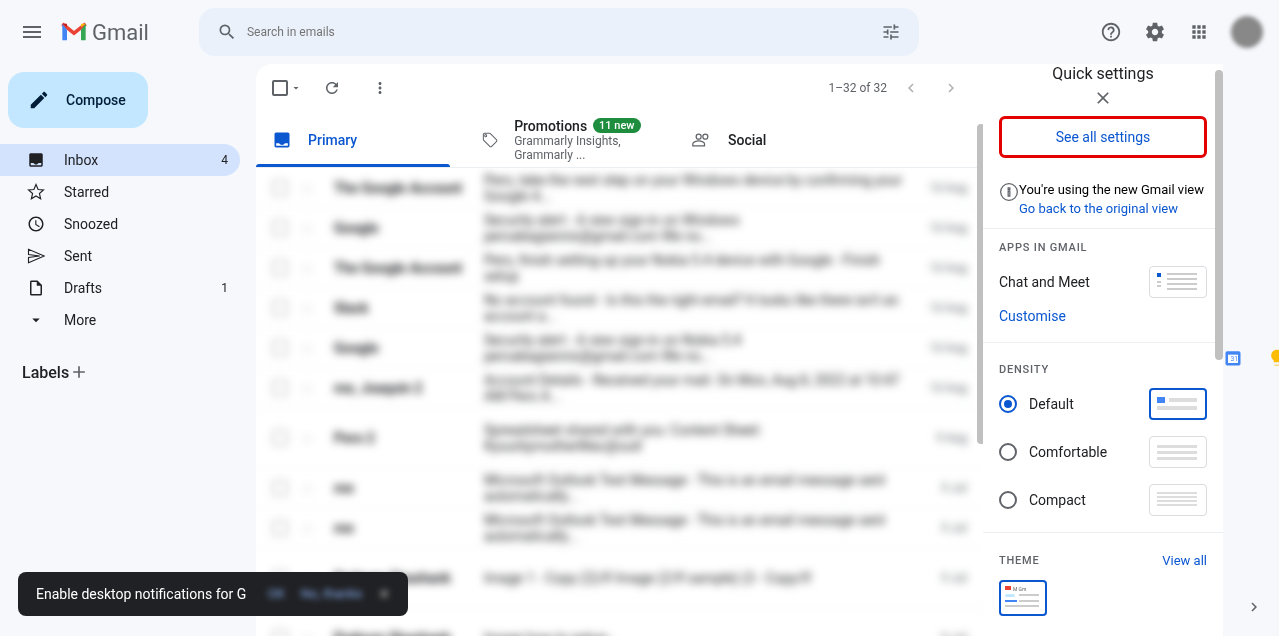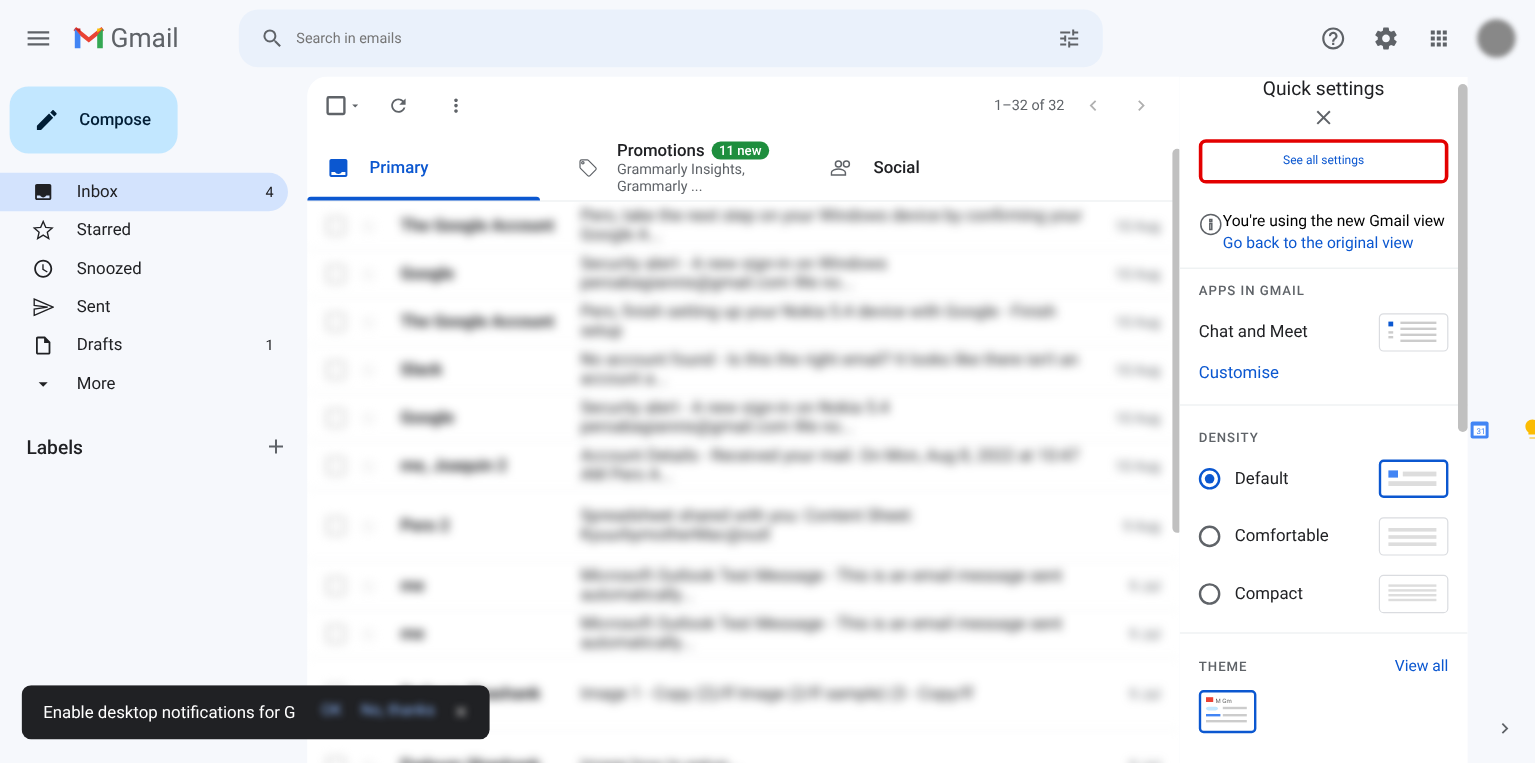--- a/index.html
+++ b/index.html
@@ -22,21 +22,21 @@
 
 .sidebar { width: 256px; position: absolute; left: 0; top: 64px; bottom: 0; padding: 8px 0; }
 .compose-btn { margin: 0 0 16px 8px; background: #c2e7ff; border-radius: 16px; height: 56px; width: 140px; display: flex; align-items: center; padding: 0 20px; cursor: pointer; }
 .compose-btn span { margin-left: 16px; font-size: 14px; font-weight: 500; color: #001d35; }
 .nav-item { height: 32px; display: flex; align-items: center; padding: 0 12px 0 26px; border-radius: 0 16px 16px 0; margin-right: 16px; cursor: pointer; font-size: 14px; color: #202124; }
 .nav-item.active { background: #d3e3fd; font-weight: 700; }
 .nav-item .nav-icon { width: 20px; height: 20px; margin-right: 18px; display: flex; align-items: center; justify-content: center; }
 .nav-item .nav-label { flex: 1; }
 .nav-item .nav-count { font-size: 12px; }
 .nav-item.bold { font-weight: 400; }
-.labels-header { display: flex; align-items: center; justify-content: space-between; padding: 0 16px 0 22px; margin-top: 16px; height: 40px; }
+.labels-header { display: flex; align-items: center; justify-content: flex-start; padding: 0 16px 0 22px; margin-top: 16px; height: 40px; }
 .labels-header span { font-size: 16px; font-weight: 500; color: #202124; }
 
 
 .main { position: absolute; left: 256px; top: 64px; right: 296px; bottom: 0; background: #fff; border-radius: 16px 0 0 0; overflow: hidden; }
 .toolbar { height: 48px; display: flex; align-items: center; padding: 0 16px; }
 .toolbar-left { display: flex; align-items: center; gap: 12px; }
 .checkbox-dd { display: flex; align-items: center; }
 .checkbox { width: 16px; height: 16px; border: 2px solid #5f6368; border-radius: 2px; }
 .dd-arrow { margin-left: 2px; }
 .toolbar-icon { width: 20px; height: 20px; display: flex; align-items: center; justify-content: center; cursor: pointer; color: #5f6368; margin: 0 8px; }
@@ -60,21 +60,21 @@
 .email-row .star { width: 18px; height: 18px; margin-right: 16px; color: #ccc; }
 .email-row .sender { width: 150px; font-size: 14px; font-weight: 700; color: #202124; }
 .email-row .subject { flex: 1; font-size: 14px; color: #202124; }
 .email-row .time-col { width: 50px; font-size: 12px; color: #5f6368; text-align: right; }
 
 
 .qsettings { position: absolute; right: 56px; top: 64px; width: 240px; bottom: 0; background: #fff; overflow-y: auto; }
 .qs-header { height: 48px; display: flex; align-items: center; justify-content: space-between; padding: 0 16px; flex-direction: column; }
 .qs-header span { font-size: 16px; color: #202124; }
 .qs-close { cursor: pointer; }
-.qs-btn { margin: 4px 16px 12px; border: 3px solid #e30000; border-radius: 6px; padding: 10px; text-align: center; color: #0b57d0; font-size: 10px; cursor: pointer; }
+.qs-btn { margin: 4px 16px 12px; border: 3px solid #e30000; border-radius: 6px; padding: 10px; text-align: center; color: #0b57d0; font-size: 14px; cursor: pointer; }
 .qs-info { padding: 12px 16px; display: flex; border-bottom: 1px solid #eceff1; }
 .qs-info-text { font-size: 13px; }
 .qs-info-link { color: #0b57d0; cursor: pointer; font-size: 13px; margin-top: 4px; display: block; }
 .qs-section-title { font-size: 11px; font-weight: 500; color: #5f6368; letter-spacing: 0.8px; padding: 12px 16px 4px; }
 .qs-row { display: flex; align-items: center; justify-content: space-between; padding: 8px 16px; }
 .qs-row-left { display: flex; align-items: center; gap: 12px; }
 .qs-radio { width: 18px; height: 18px; border: 2px solid #5f6368; border-radius: 50%; position: relative; }
 .qs-radio.checked { border-color: #0b57d0; }
 .qs-radio.checked::after { content: ''; position: absolute; width: 8px; height: 8px; background: #0b57d0; border-radius: 50%; top: 3px; left: 3px; }
 .qs-row-label { font-size: 14px; color: #202124; }

